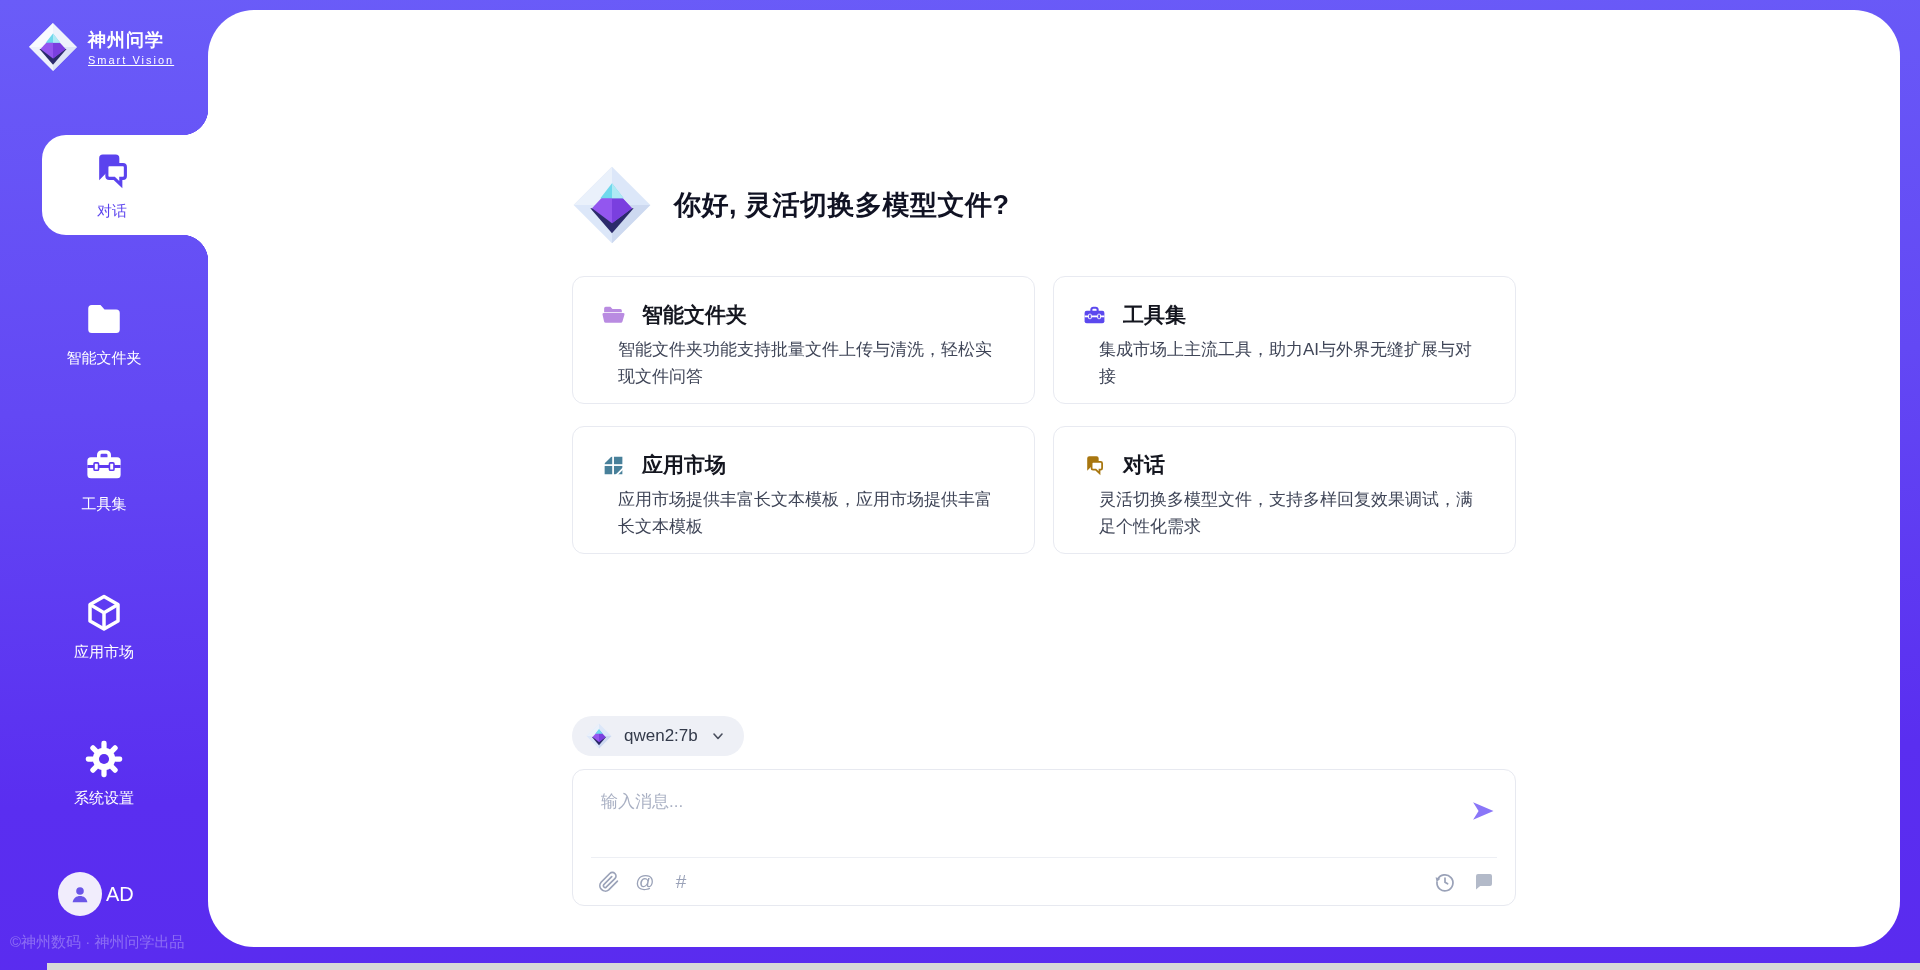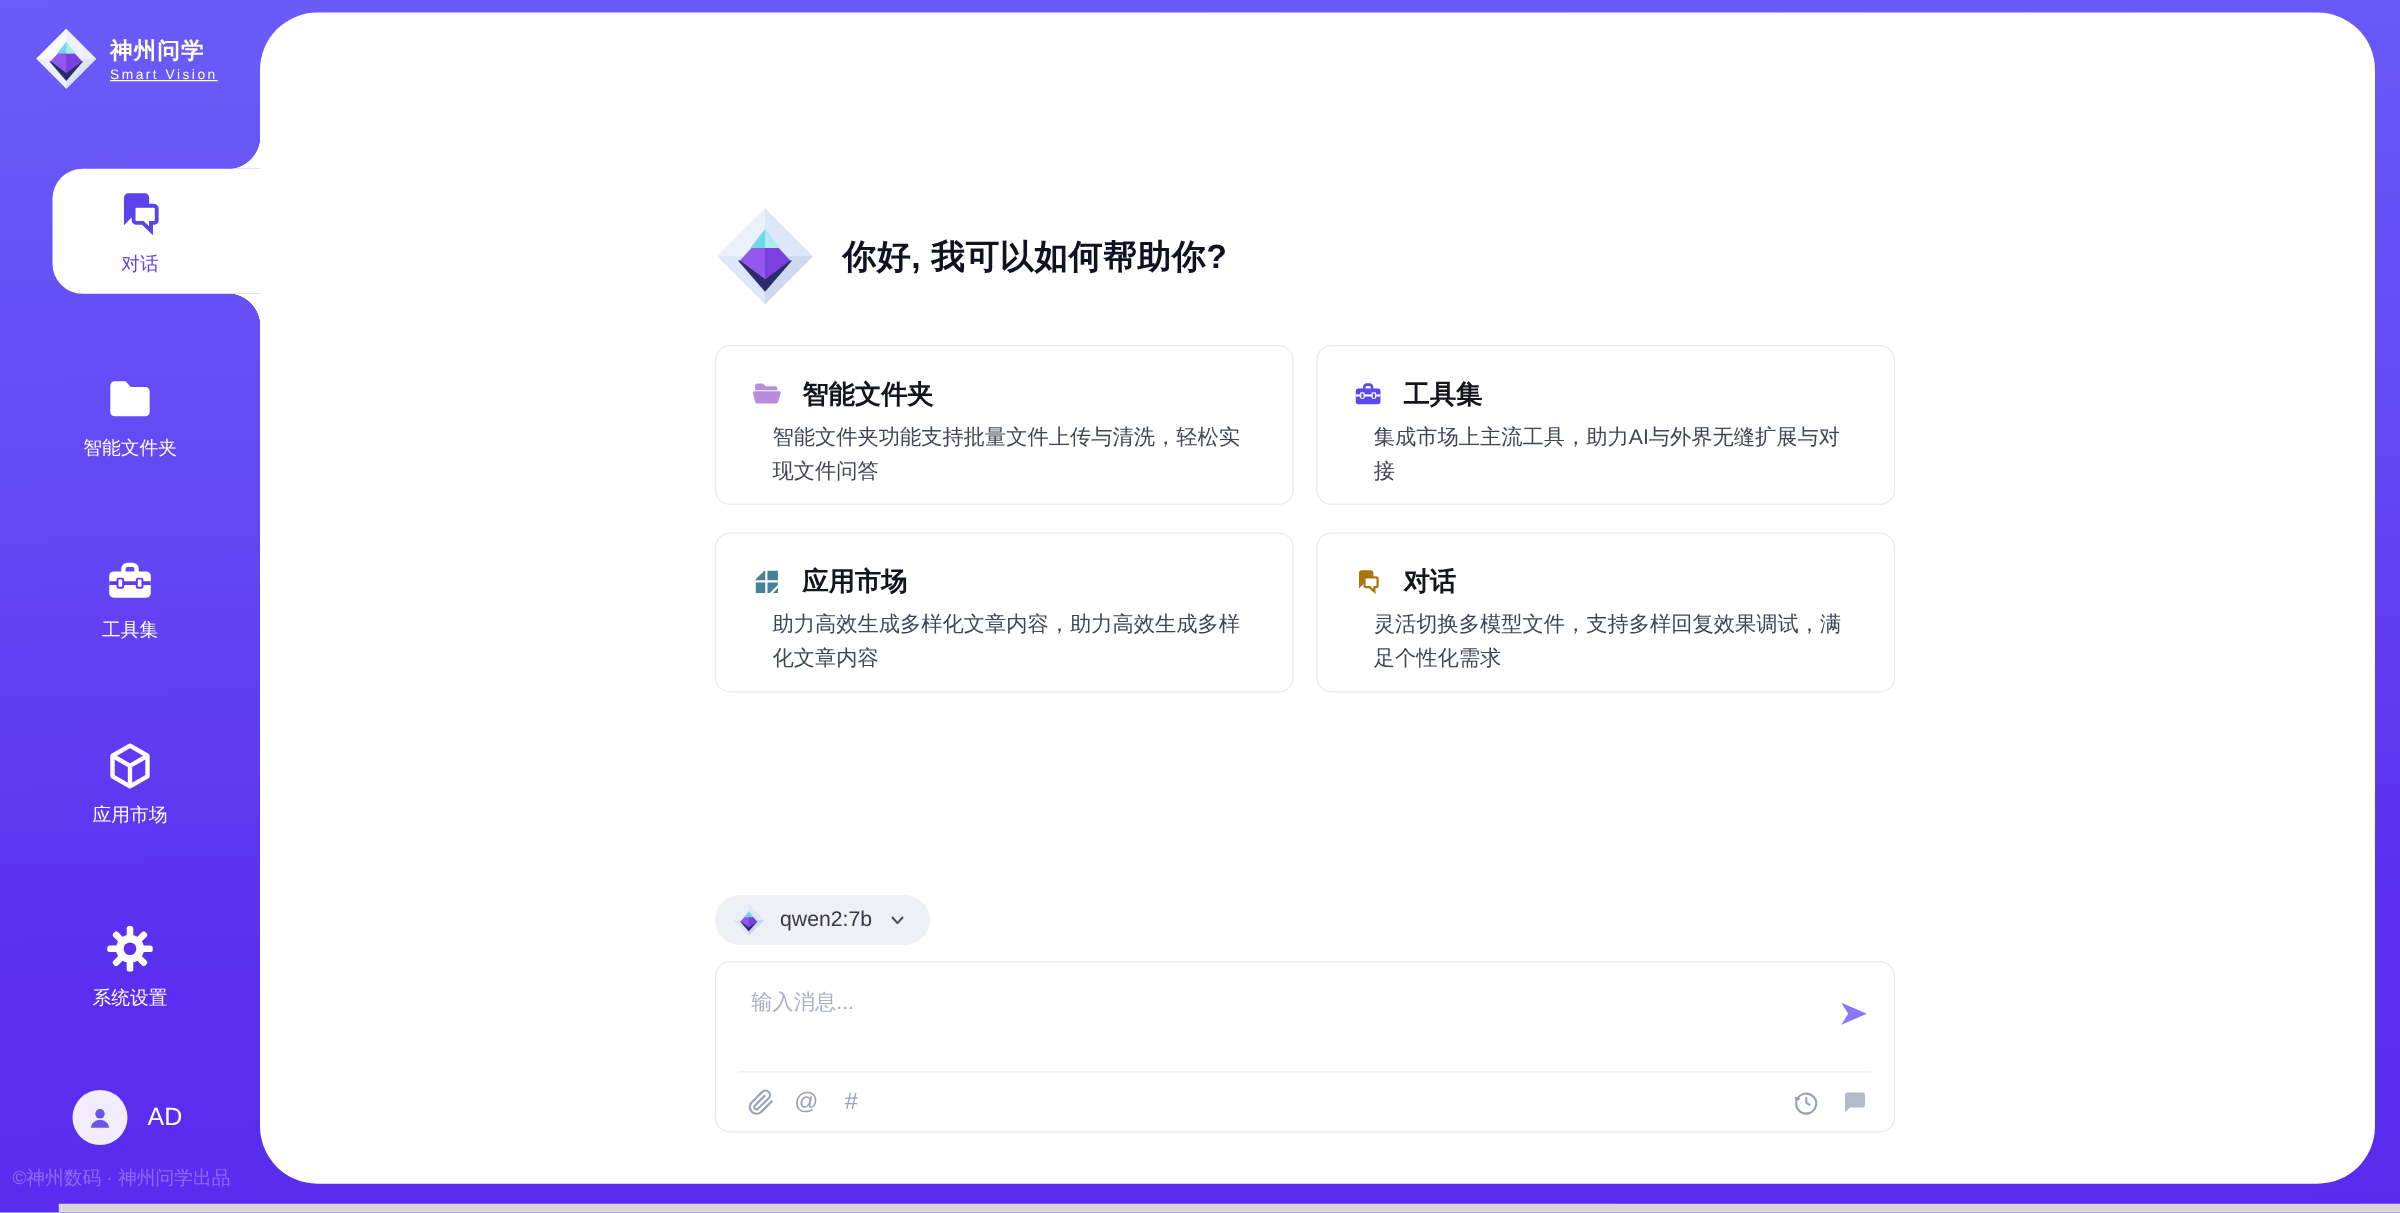--- a/index.html
+++ b/index.html
@@ -21,21 +21,21 @@
 
   .nav-item.active { left:42px; width:166px; height:100px; background:#fff;
     border-radius:24px 0 0 24px; justify-content:center; padding-right:26px; }
   .nav-item.active .nav-ic { color:#5b43ee; width:44px; height:44px; }
   .nav-item.active .nav-label { color:#5b43ee; }
   .nav-item.active::before { content:""; position:absolute; right:0; top:-26px; width:26px; height:26px;
     background:radial-gradient(circle at 0 0, transparent 26px, #fff 26.5px); }
   .nav-item.active::after { content:""; position:absolute; right:0; bottom:-26px; width:26px; height:26px;
     background:radial-gradient(circle at 0 100%, transparent 26px, #fff 26.5px); }
 
-  .user-row { position:absolute; left:58px; top:872px; display:flex; align-items:center; gap:16px; cursor:pointer; }
+  .user-row { position:absolute; left:58px; top:872px; display:flex; align-items:center; gap:4px; cursor:pointer; }
   .avatar { width:44px; height:44px; border-radius:50%; background:#f1edfc; display:flex;
     align-items:center; justify-content:center; }
   .avatar svg { width:26px; height:26px; }
   .user-name { color:#fff; font-size:20px; }
 
   .side-footer { position:absolute; left:10px; top:933px; color:rgba(255,255,255,0.30); font-size:15px; white-space:nowrap; }
 
   
   .panel { position:absolute; left:208px; top:10px; width:1692px; height:937px;
     background:#fff; border-radius:46px; }
@@ -174,21 +174,21 @@
       <svg class="logo" viewBox="0 0 48 48">
         <polygon points="24,1 47,24 24,47 1,24" fill="#dce7f9"></polygon>
         <polygon points="24,1 24,24 1,24" fill="#eaf1fb"></polygon>
         <polygon points="47,24 24,47 24,24" fill="#cdd9f0"></polygon>
         <polygon points="11,26 37,26 24,41" fill="#2b2a6b"></polygon>
         <polygon points="24,13 36,26 24,35 12,26" fill="#9356ef"></polygon>
         <polygon points="24,13 36,26 24,35" fill="#7a3fdf"></polygon>
         <polygon points="24,11 31,20 17,20" fill="#6fd8ec"></polygon>
         <polygon points="24,11 31,20 24,20" fill="#aee9f4"></polygon>
       </svg>
-      <div class="greeting-text">你好, 我可以如何帮助你?</div>
+      <div class="greeting-text">你好, 灵活切换多模型文件?</div>
     </div>
 
     <div class="cards">
 
       <div class="card">
         <div class="card-head">
           <svg class="card-ic ic-folder" viewBox="0 0 24 24">
             <path fill="currentColor" d="M3 5.2A1.5 1.5 0 0 1 4.5 3.7H9l2 2h7.5A1.5 1.5 0 0 1 20 7.2v1.6H3V5.2z"></path>
             <path fill="currentColor" d="M2.6 9.6h18.8a1.2 1.2 0 0 1 1.15 1.55l-1.95 6.7a1.6 1.6 0 0 1-1.55 1.15H4.5a1.6 1.6 0 0 1-1.55-1.2L1.45 11.1A1.2 1.2 0 0 1 2.6 9.6z"></path>
           </svg>
@@ -217,21 +217,21 @@
             <path fill="currentColor" d="M8.5 3.5h12v17h-17v-12z"></path>
             <g stroke="#fff" stroke-width="1.7">
               <line x1="11.6" y1="2.5" x2="11.6" y2="21.5"></line>
               <line x1="2.5" y1="11.6" x2="21.5" y2="11.6"></line>
               <line x1="2" y1="10.2" x2="10.2" y2="2"></line>
               <line x1="14" y1="22" x2="22" y2="14"></line>
             </g>
           </svg>
           <span class="card-title">应用市场</span>
         </div>
-        <div class="card-desc">助力高效生成多样化文章内容，助力高效生成多样化文章内容</div>
+        <div class="card-desc">应用市场提供丰富长文本模板，应用市场提供丰富长文本模板</div>
       </div>
 
       <div class="card">
         <div class="card-head">
           <svg class="card-ic ic-chatbrown" viewBox="0 0 24 24">
             <path fill="currentColor" d="M5 3h9a2 2 0 0 1 2 2v6a2 2 0 0 1-2 2H9l-4 4V5a2 2 0 0 1 2-2z"></path>
             <path fill="#fff" stroke="currentColor" stroke-width="1.7" d="M10.5 8.5h7.5a1.3 1.3 0 0 1 1.3 1.3v4.9a1.3 1.3 0 0 1-1.3 1.3h-1.2v3.4l-3.6-3.4h-2.7a1.3 1.3 0 0 1-1.3-1.3V9.8a1.3 1.3 0 0 1 1.3-1.3z"></path>
           </svg>
           <span class="card-title">对话</span>
         </div>

